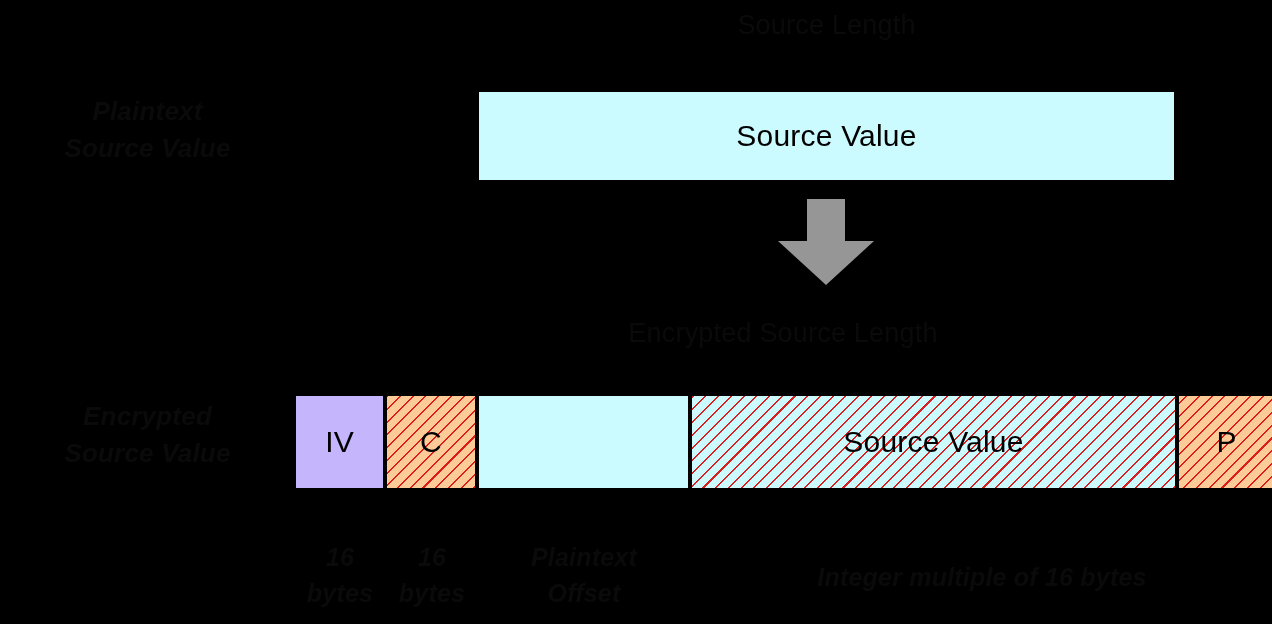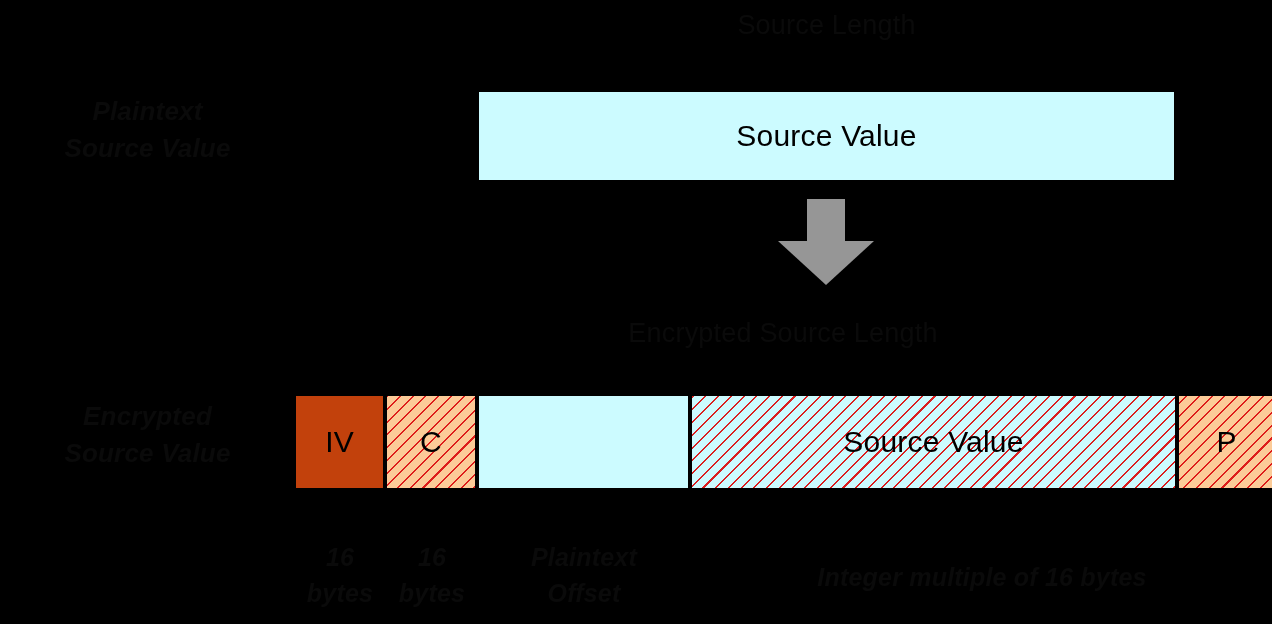--- a/index.html
+++ b/index.html
@@ -27,21 +27,21 @@
 
   
   .bar{position:absolute;box-sizing:border-box;border:2px solid #000;}
   .bar-text{
     position:absolute;inset:0;display:flex;align-items:center;
     justify-content:center;font-size:30px;color:#000;
     letter-spacing:.2px;
   }
 
   .fill-cyan{background:#CCFBFF;}
-  .fill-orange{background:#c2410c;}
+  .fill-orange{background:#c4b5fd;}
   .fill-cyan-hatch{
     background:
       repeating-linear-gradient(-45deg,
         rgba(220,20,20,.95) 0 1.5px,
         rgba(0,0,0,0) 1.5px 9px),
       #CCFBFF;
   }
   .fill-orange-hatch{
     background:
       repeating-linear-gradient(-45deg,

